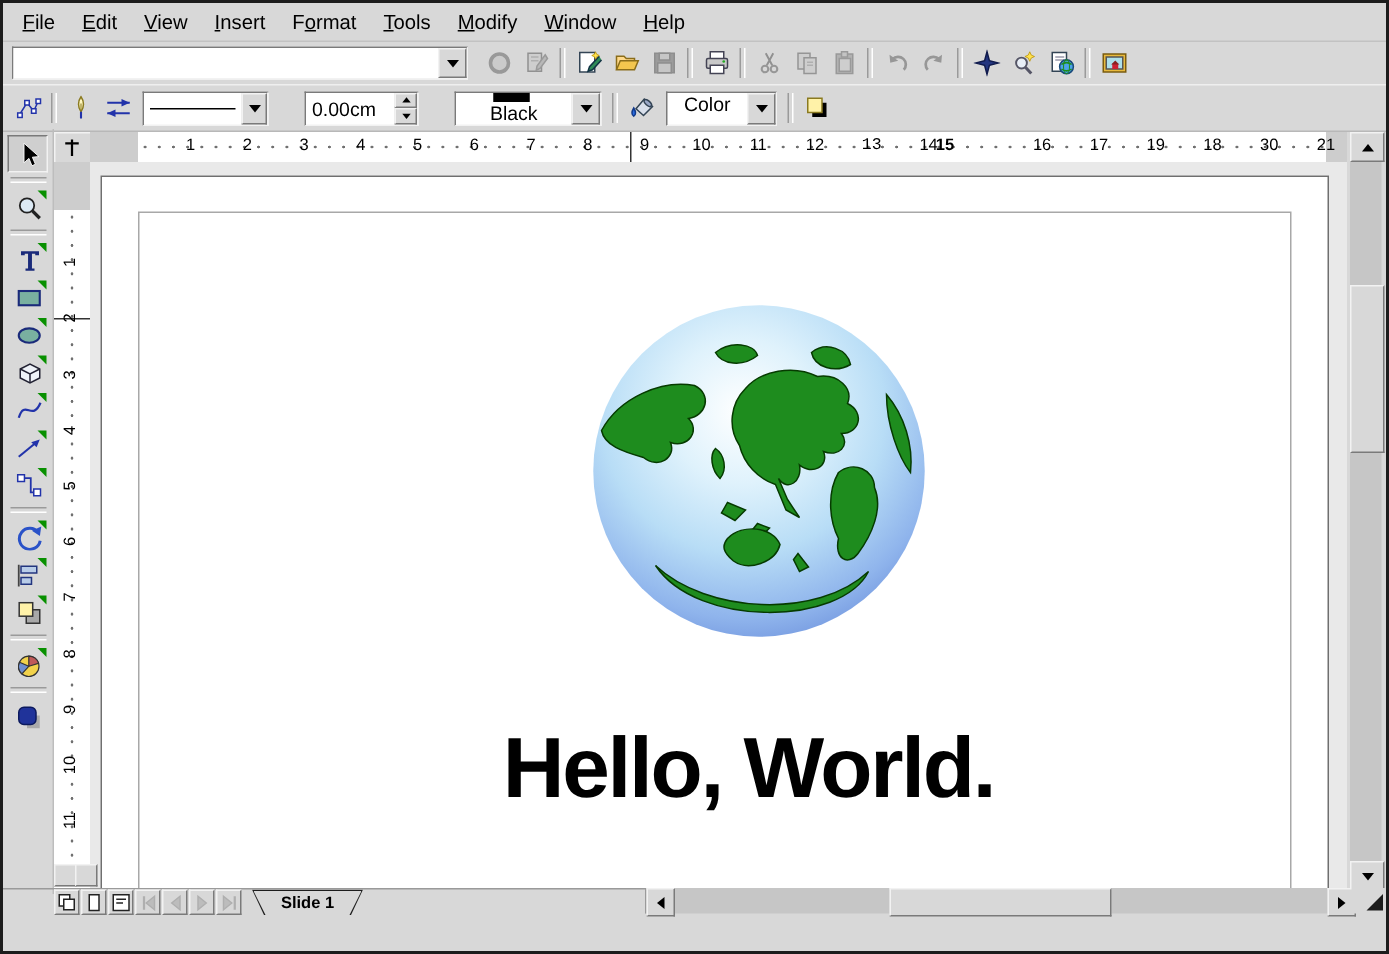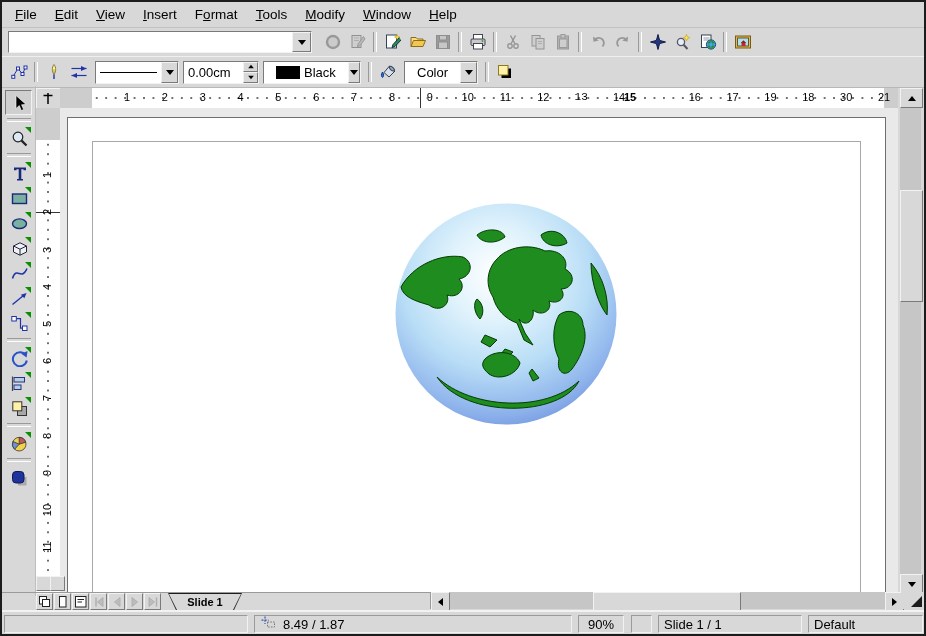--- a/index.html
+++ b/index.html
@@ -26,25 +26,25 @@
   
   #funcbar{position:absolute;left:0;top:26px;width:922px;height:28px;display:flex;align-items:center;padding-left:6px;}
   #urlbox{width:302px;height:20px;display:flex;align-items:stretch;margin-right:8px;}
   #urlbox input{flex:1;border:none;outline:none;font:13px "Liberation Sans",sans-serif;padding:0 3px;min-width:0;}
   .dd-btn{width:17px;display:flex;align-items:center;justify-content:center;}
   .tbtn{width:23px;height:23px;display:flex;align-items:center;justify-content:center;border:1px solid transparent;}
   
   #objbar{position:absolute;left:0;top:54px;width:922px;height:30px;display:flex;align-items:center;padding-left:4px;
           border-top:1px solid #efefef;border-bottom:1px solid #b8b8b8;}
   .dropdown{height:21px;display:flex;align-items:stretch;background:#fff;}
-  .dropdown .val{display:flex;align-items:center;padding:0 12px;font-size:13px;white-space:nowrap;}
+  .dropdown .val{display:flex;align-items:center;padding:0 1px;font-size:13px;white-space:nowrap;flex-direction:column;}
   .swatch{width:22px;height:11px;border:1px solid #000;margin-right:4px;}
   .linepreview{width:66px;display:flex;align-items:center;padding:0 4px;}
   .linepreview div{width:100%;height:1px;background:#000;}
-  #spinner{width:74px;height:21px;display:flex;align-items:stretch;margin:0 0;}
+  #spinner{width:74px;height:21px;display:flex;align-items:stretch;margin:0 20px;}
   #spinner .val{flex:1;display:flex;align-items:center;padding-left:4px;font-size:13px;}
   .spin{width:15px;display:flex;flex-direction:column;}
   .spin > div{flex:1;display:flex;align-items:center;justify-content:center;}
   
   #lefttools{position:absolute;left:0;top:84px;width:33px;height:506px;border-right:1px solid #bdbdbd;
              display:flex;flex-direction:column;align-items:center;padding-top:4px;}
   .ltbtn{position:relative;width:25px;height:23px;display:flex;align-items:center;justify-content:center;border:1px solid transparent;}
   .ltbtn.active{border-color:#7a7a7a #f2f2f2 #f2f2f2 #7a7a7a;background:#cfcfcf;}
   .ltbtn .flag{position:absolute;top:1px;right:0;width:0;height:0;border-top:6px solid #089000;border-left:6px solid transparent;}
   
@@ -553,20 +553,21 @@
             <path d="M92 134 l12 5 -7 7 -9 -5 Z"></path>
             <path d="M112 148 l8 3 -5 5 -7 -3 Z"></path>
             <path d="M92 158 C102 148 122 150 127 162 C124 174 106 180 96 173 C89 167 88 163 92 158 Z"></path>
             <path d="M139 168 l7 9 -6 3 -4 -8 Z"></path>
             <path d="M166 114 C176 106 190 112 190 124 C196 138 188 156 179 168 C172 177 163 171 166 158 C159 144 159 126 166 114 Z"></path>
             <path d="M44 176 C78 208 152 212 186 180 C168 216 72 218 44 176 Z"></path>
             <path d="M198 62 C210 76 216 96 214 114 C206 104 198 82 198 62 Z"></path>
           </g>
         </svg>
       </div>
+      <div id="slidetitle">Hello, World.</div>
     </div>
   </div>
 
   <div id="vscroll">
     <div class="btn raised" style="top:0">
         <div class="arrow-up-s"></div>
       </div>
     <div id="vthumb" class="raised"></div>
     <div class="btn raised" style="top:486px">
         <div class="arrow-down"></div>
@@ -645,35 +646,13 @@
     <div class="btn raised" style="left:0">
         <div class="arrow-left-s"></div>
       </div>
     <div id="hthumb" class="raised"></div>
     <div class="btn raised" style="left:454px">
         <div class="arrow-right-s"></div>
       </div>
   </div>
   <div id="sizegrip"></div>
 
-  <div id="statusbar">
-    <div class="scell" style="left:2px;width:244px;"></div>
-    <div class="scell" style="left:252px;width:318px;">
-      <span class="icon" style="margin-right:5px;">
-          <svg width="18" height="18" viewBox="0 0 18 18">
-            <path d="M5 1.5 V9 M1.5 5.2 H8.5" stroke="#3355aa" stroke-width="1.2" stroke-dasharray="2 1.2" fill="none"></path>
-            <rect x="7.5" y="7" width="7" height="5" fill="none" stroke="#777" stroke-dasharray="1.6 1.2"></rect>
-          </svg>
-        </span>
-      <span>8.49 / 1.87</span>
-    </div>
-    <div class="scell" style="left:576px;width:46px;justify-content:center;padding-left:0;">
-      <span>90%</span>
-    </div>
-    <div class="scell" style="left:629px;width:21px;"></div>
-    <div class="scell" style="left:656px;width:144px;">
-      <span>Slide 1 / 1</span>
-    </div>
-    <div class="scell" style="left:806px;width:115px;">
-      <span>Default</span>
-    </div>
-  </div>
 </div>
 
 </body></html>

